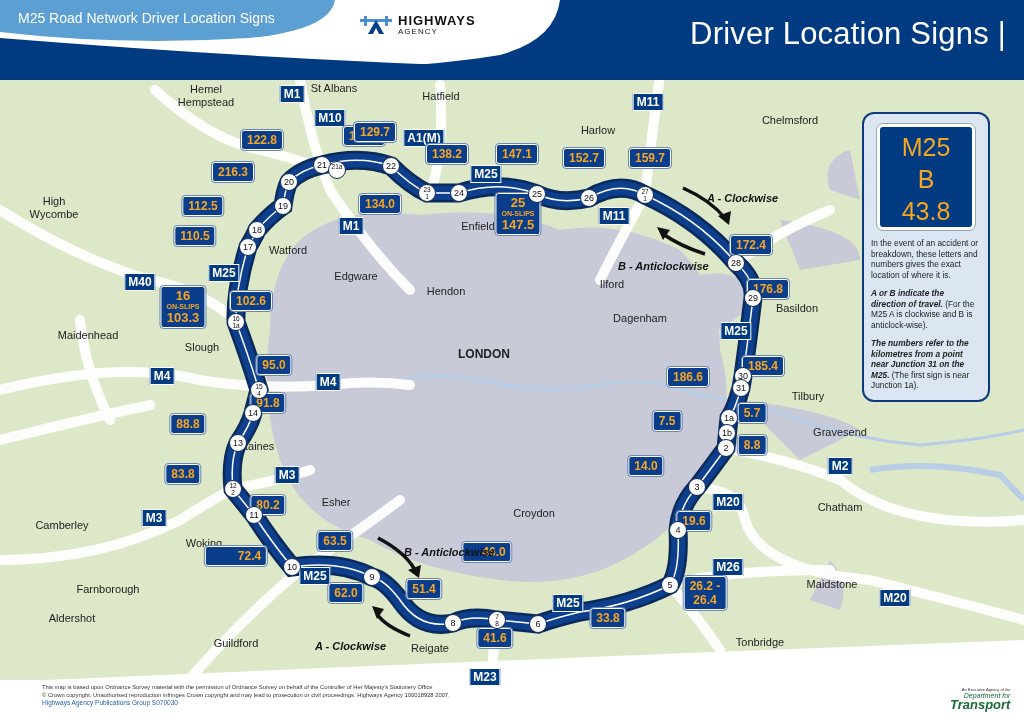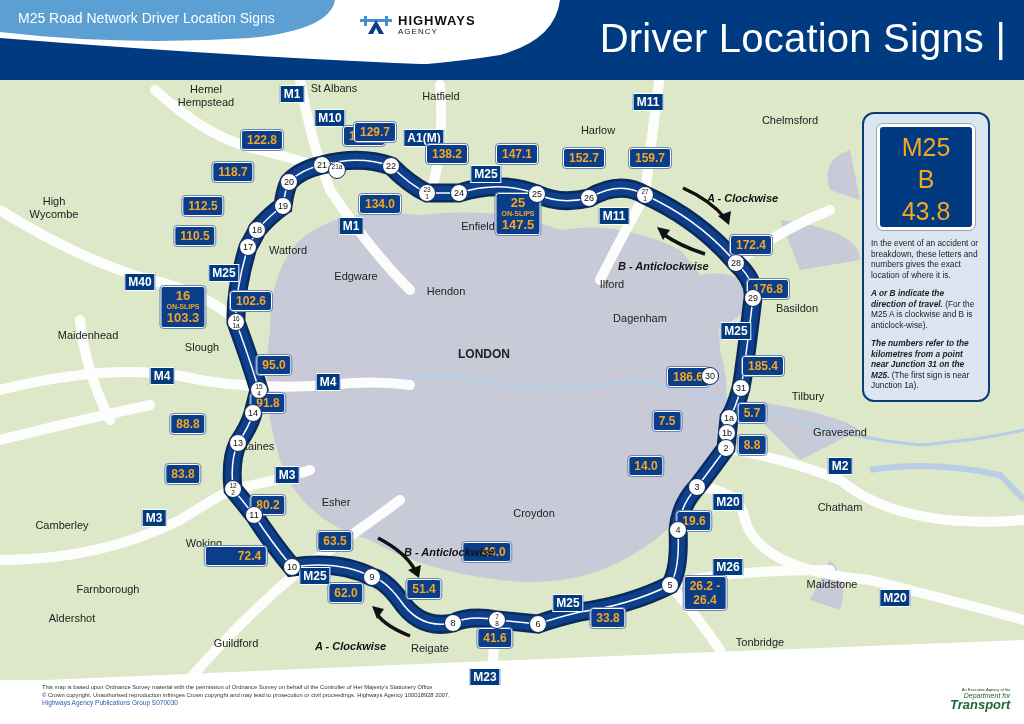--- a/index.html
+++ b/index.html
@@ -1,19 +1,19 @@
 <!DOCTYPE html>
 <html><head>
 <meta charset="utf-8">
 <style>
   html,body{margin:0;padding:0;}
   body{width:1024px;height:724px;position:relative;overflow:hidden;background:#fff;font-family:"Liberation Sans",sans-serif;}
   #map{position:absolute;left:0;top:0;width:1024px;height:724px;}
   .hdr-title{position:absolute;left:18px;top:10px;color:#fff;font-size:14px;}
-  .hdr-big{position:absolute;right:18px;top:16px;color:#fff;font-size:40px;letter-spacing:0.2px;}
+  .hdr-big{position:absolute;right:18px;top:16px;color:#fff;font-size:31px;letter-spacing:0.2px;}
   .logo{position:absolute;left:360px;top:14px;display:flex;align-items:center;gap:6px;}
   .logo .t1{font-weight:bold;font-size:13px;color:#111;letter-spacing:1px;line-height:13px;}
   .logo .t2{font-size:8px;color:#111;letter-spacing:1px;}
   .info{position:absolute;left:862px;top:112px;width:128px;height:290px;background:#dbe6f2;border:2px solid #0b3a7e;border-radius:12px;box-sizing:border-box;padding:6px 7px;}
   .sign{margin:4px auto 0;width:98px;height:106px;background:#003a80;border:3px solid #fff;outline:1px solid #9aa;border-radius:6px;color:#f5a623;text-align:center;font-size:25px;line-height:32px;padding-top:4px;box-sizing:border-box;}
   .info p{font-size:8.3px;line-height:10.5px;color:#222;margin:8px 0 0 0;}
   .info b{font-style:italic;}
   .dist{position:absolute;background:#0a3d8a;color:#f6a623;font-weight:bold;font-size:12px;border:1.5px solid #fff;outline:1px solid #6c86b0;border-radius:3px;padding:2px 5px;text-align:center;line-height:14px;}
   .dist .small{font-size:7px;display:block;line-height:8px;}
   .dist .big{font-size:13px;display:block;}
@@ -157,21 +157,21 @@
     <div class="mw" style="left: 728px; top: 567px; transform: translate(-50%, -50%);">M26</div>
     <div class="mw" style="left: 895px; top: 598px; transform: translate(-50%, -50%);">M20</div>
     <div class="mw" style="left: 315px; top: 576px; transform: translate(-50%, -50%);">M25</div>
     <div class="mw" style="left: 568px; top: 603px; transform: translate(-50%, -50%);">M25</div>
     <div class="mw" style="left: 485px; top: 677px; transform: translate(-50%, -50%);">M23</div>
   </div>
 <div id="signs">
     <div class="dist" style="left: 262px; top: 140px; transform: translate(-50%, -50%);"><span>122.8</span></div>
     <div class="dist" style="left: 328px; top: 136px; transform: translate(-50%, -50%); margin-left: 36px;"><span>123.7</span></div>
     <div class="dist" style="left: 375px; top: 132px; transform: translate(-50%, -50%);"><span>129.7</span></div>
-    <div class="dist" style="left: 233px; top: 172px; transform: translate(-50%, -50%);"><span>118.7</span></div>
+    <div class="dist" style="left: 233px; top: 172px; transform: translate(-50%, -50%);"><span>216.3</span></div>
     <div class="dist" style="left: 380px; top: 204px; transform: translate(-50%, -50%);"><span>134.0</span></div>
     <div class="dist" style="left: 447px; top: 154px; transform: translate(-50%, -50%);"><span>138.2</span></div>
     <div class="dist" style="left: 517px; top: 154px; transform: translate(-50%, -50%);"><span>147.1</span></div>
     <div class="dist" style="left: 584px; top: 158px; transform: translate(-50%, -50%);"><span>152.7</span></div>
     <div class="dist" style="left: 650px; top: 158px; transform: translate(-50%, -50%);"><span>159.7</span></div>
     <div class="dist" style="left: 203px; top: 206px; transform: translate(-50%, -50%);"><span>112.5</span></div>
     <div class="dist" style="left: 195px; top: 236px; transform: translate(-50%, -50%);"><span>110.5</span></div>
     <div class="dist" style="left: 518px; top: 214px; transform: translate(-50%, -50%);">
       <span class="big">25</span>
       <span class="small">ON-SLIPS</span>
@@ -215,21 +215,21 @@
     <div class="junc" style="left: 459px; top: 193px;"><span>24</span></div>
     <div class="junc" style="left: 537px; top: 194px;"><span>25</span></div>
     <div class="junc" style="left: 589px; top: 198px;"><span>26</span></div>
     <div class="junc s" style="left: 645px; top: 195px;"><span>27</span><br><span>1</span></div>
     <div class="junc" style="left: 283px; top: 206px;"><span>19</span></div>
     <div class="junc" style="left: 257px; top: 230px;"><span>18</span></div>
     <div class="junc" style="left: 248px; top: 247px;"><span>17</span></div>
     <div class="junc" style="left: 736px; top: 263px;"><span>28</span></div>
     <div class="junc" style="left: 753px; top: 298px;"><span>29</span></div>
     <div class="junc s" style="left: 236px; top: 322px;"><span>16</span><br><span>1a</span></div>
-    <div class="junc" style="left: 710px; top: 376px;"><span>30</span></div>
+    <div class="junc" style="left: 743px; top: 376px;"><span>30</span></div>
     <div class="junc" style="left: 741px; top: 388px;"><span>31</span></div>
     <div class="junc s" style="left: 259px; top: 390px;"><span>15</span><br><span>4</span></div>
     <div class="junc" style="left: 253px; top: 413px;"><span>14</span></div>
     <div class="junc" style="left: 729px; top: 418px;"><span>1a</span></div>
     <div class="junc" style="left: 727px; top: 433px;"><span>1b</span></div>
     <div class="junc" style="left: 238px; top: 443px;"><span>13</span></div>
     <div class="junc" style="left: 726px; top: 448px;"><span>2</span></div>
     <div class="junc" style="left: 697px; top: 487px;"><span>3</span></div>
     <div class="junc s" style="left: 233px; top: 489px;"><span>12</span><br><span>2</span></div>
     <div class="junc" style="left: 254px; top: 515px;"><span>11</span></div>

